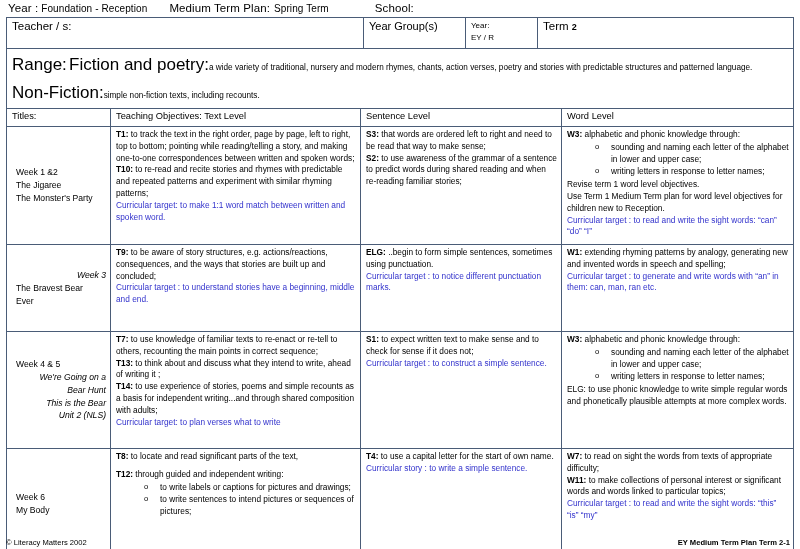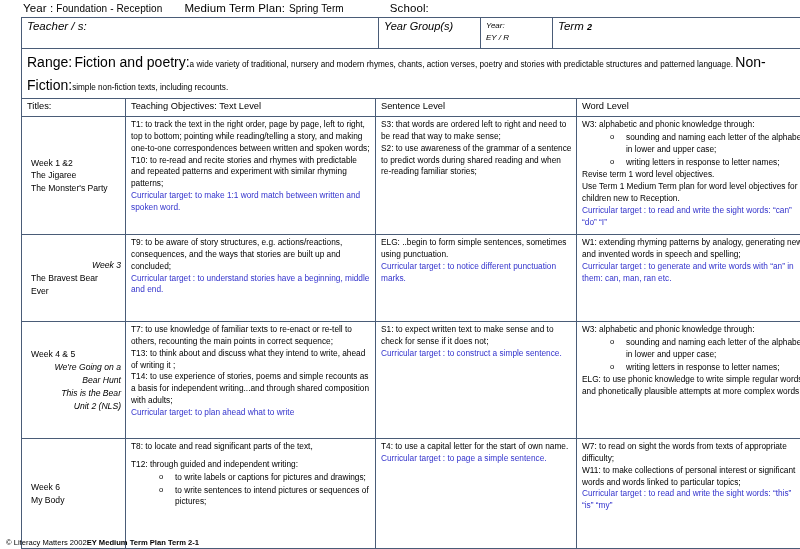--- a/index.html
+++ b/index.html
@@ -9,21 +9,21 @@
   body {
     width: 800px; height: 549px;
     font-family: "Liberation Sans", sans-serif;
     color: #000000;
     overflow: hidden;
   }
   .page {
     position: relative;
     width: 800px; height: 549px;
     box-sizing: border-box;
-    padding: 2px 6px 0 21px;
+    padding: 2px 6px 0 6px;
   }
 
   
   .topline {
     height: 14px;
     display: flex;
     align-items: baseline;
     font-size: 10.5px;
     white-space: nowrap;
     margin-bottom: 1px;
@@ -41,34 +41,34 @@
     width: 788px;
     border: 1px solid #4a5c77;
   }
   table.grid td, table.grid th {
     border: 1px solid #4a5c77;
     vertical-align: top;
     padding: 2px 4px 2px 5px;
     font-weight: normal;
     text-align: left;
   }
-  .t-teacher td { height: 26px; vertical-align: middle; font-style: italic; }
+  .t-teacher td { height: 26px; vertical-align: middle; }
   .cell-teacher  { font-size: 11.5px; }
   .cell-yeargrp  { font-size: 11px; }
   .cell-yr       { font-size: 8px; font-weight: bold; line-height: 1.45; }
   .cell-term     { font-size: 11.5px; }
   .cell-term b   { font-weight: bold; font-size: 9px; }
 
   
   .t-range td {
     font-size: 8.2px;
     line-height: 1.62;
     padding: 3px 5px 3px 5px;
   }
-  .t-range .big { font-size: 14px; }
+  .t-range .big { font-size: 17px; }
 
   
   .t-main { margin-top: -1px; }
   .t-main th {
     font-size: 9.3px;
     font-weight: bold;
     padding: 2px 4px 3px 5px;
     height: 13px;
   }
   .t-main td {
@@ -76,21 +76,21 @@
     line-height: 1.42;
     padding: 3px 4px 3px 5px;
   }
   .t-main td.titles {
     vertical-align: middle;
     font-size: 8.6px;
     line-height: 1.5;
     padding-left: 9px;
   }
   .t-main td.titles .ital { font-style: italic; text-align: right; }
-  b.code { font-weight: normal; }
+  b.code { font-weight: bold; }
   .target { color: #3333cc; }
   ul.bul {
     margin: 0 0 0 14px;
     padding: 0 0 0 14px;
     list-style: none;
   }
   ul.bul li {
     position: relative;
     margin: 1px 0 1px 0;
     line-height: 1.42;
@@ -103,20 +103,21 @@
     font-size: 7.6px;
   }
   .spacer { height: 6px; }
 
   
   .footer {
     position: absolute;
     left: 6px; right: 6px;
     bottom: 2px;
     display: flex;
+    justify-content: space-between;
     font-size: 7.6px;
     color: #000;
   }
   .footer .right { padding-right: 4px; font-weight: bold; }
 </style>
 </head>
 <body>
 
 <div class="page">
 
@@ -221,21 +222,21 @@
             <div>Week 4 &amp; 5</div>
             <div class="ital">We're Going on a</div>
             <div class="ital">Bear Hunt</div>
             <div class="ital">This is the Bear</div>
             <div class="ital">Unit 2 (NLS)</div>
           </td>
           <td>
             <div><b class="code">T7:</b> to use knowledge of familiar texts to re-enact or re-tell to others, recounting the main points in correct sequence;</div>
             <div><b class="code">T13:</b> to think about and discuss what they intend to write, ahead of writing it ;</div>
             <div><b class="code">T14:</b> to use experience of stories, poems and simple recounts as a basis for independent writing...and through shared composition with adults;</div>
-            <div class="target">Curricular target: to plan ahead what to write</div>
+            <div class="target">Curricular target: to plan verses what to write</div>
           </td>
           <td>
             <div><b class="code">S1:</b> to expect written text to make sense and to check for sense if it does not;</div>
             <div class="target">Curricular target : to construct a simple sentence.</div>
           </td>
           <td>
             <div><b class="code">W3:</b> alphabetic and phonic knowledge through:</div>
             <ul class="bul">
               <li>sounding and naming each letter of the alphabet in lower and upper case;</li>
               <li>writing letters in response to letter names;</li>
@@ -252,21 +253,21 @@
             <div><b class="code">T8:</b> to locate and read significant parts of the text,</div>
             <div class="spacer"></div>
             <div><b class="code">T12:</b> through guided and independent writing:</div>
             <ul class="bul">
               <li>to write labels or captions for pictures and drawings;</li>
               <li>to write sentences to intend pictures or sequences of pictures;</li>
             </ul>
           </td>
           <td>
             <div><b class="code">T4:</b> to use a capital letter for the start of own name.</div>
-            <div class="target">Curricular target : to page a simple sentence.</div>
+            <div class="target">Curricular story : to write a simple sentence.</div>
           </td>
           <td>
             <div><b class="code">W7:</b> to read on sight the words from texts of appropriate difficulty;</div>
             <div><b class="code">W11:</b> to make collections of personal interest or significant words and words linked to particular topics;</div>
             <div class="target">Curricular target : to read and write the sight words: “this” “is”  “my”</div>
           </td>
         </tr>
       </tbody>
   </table>
 

